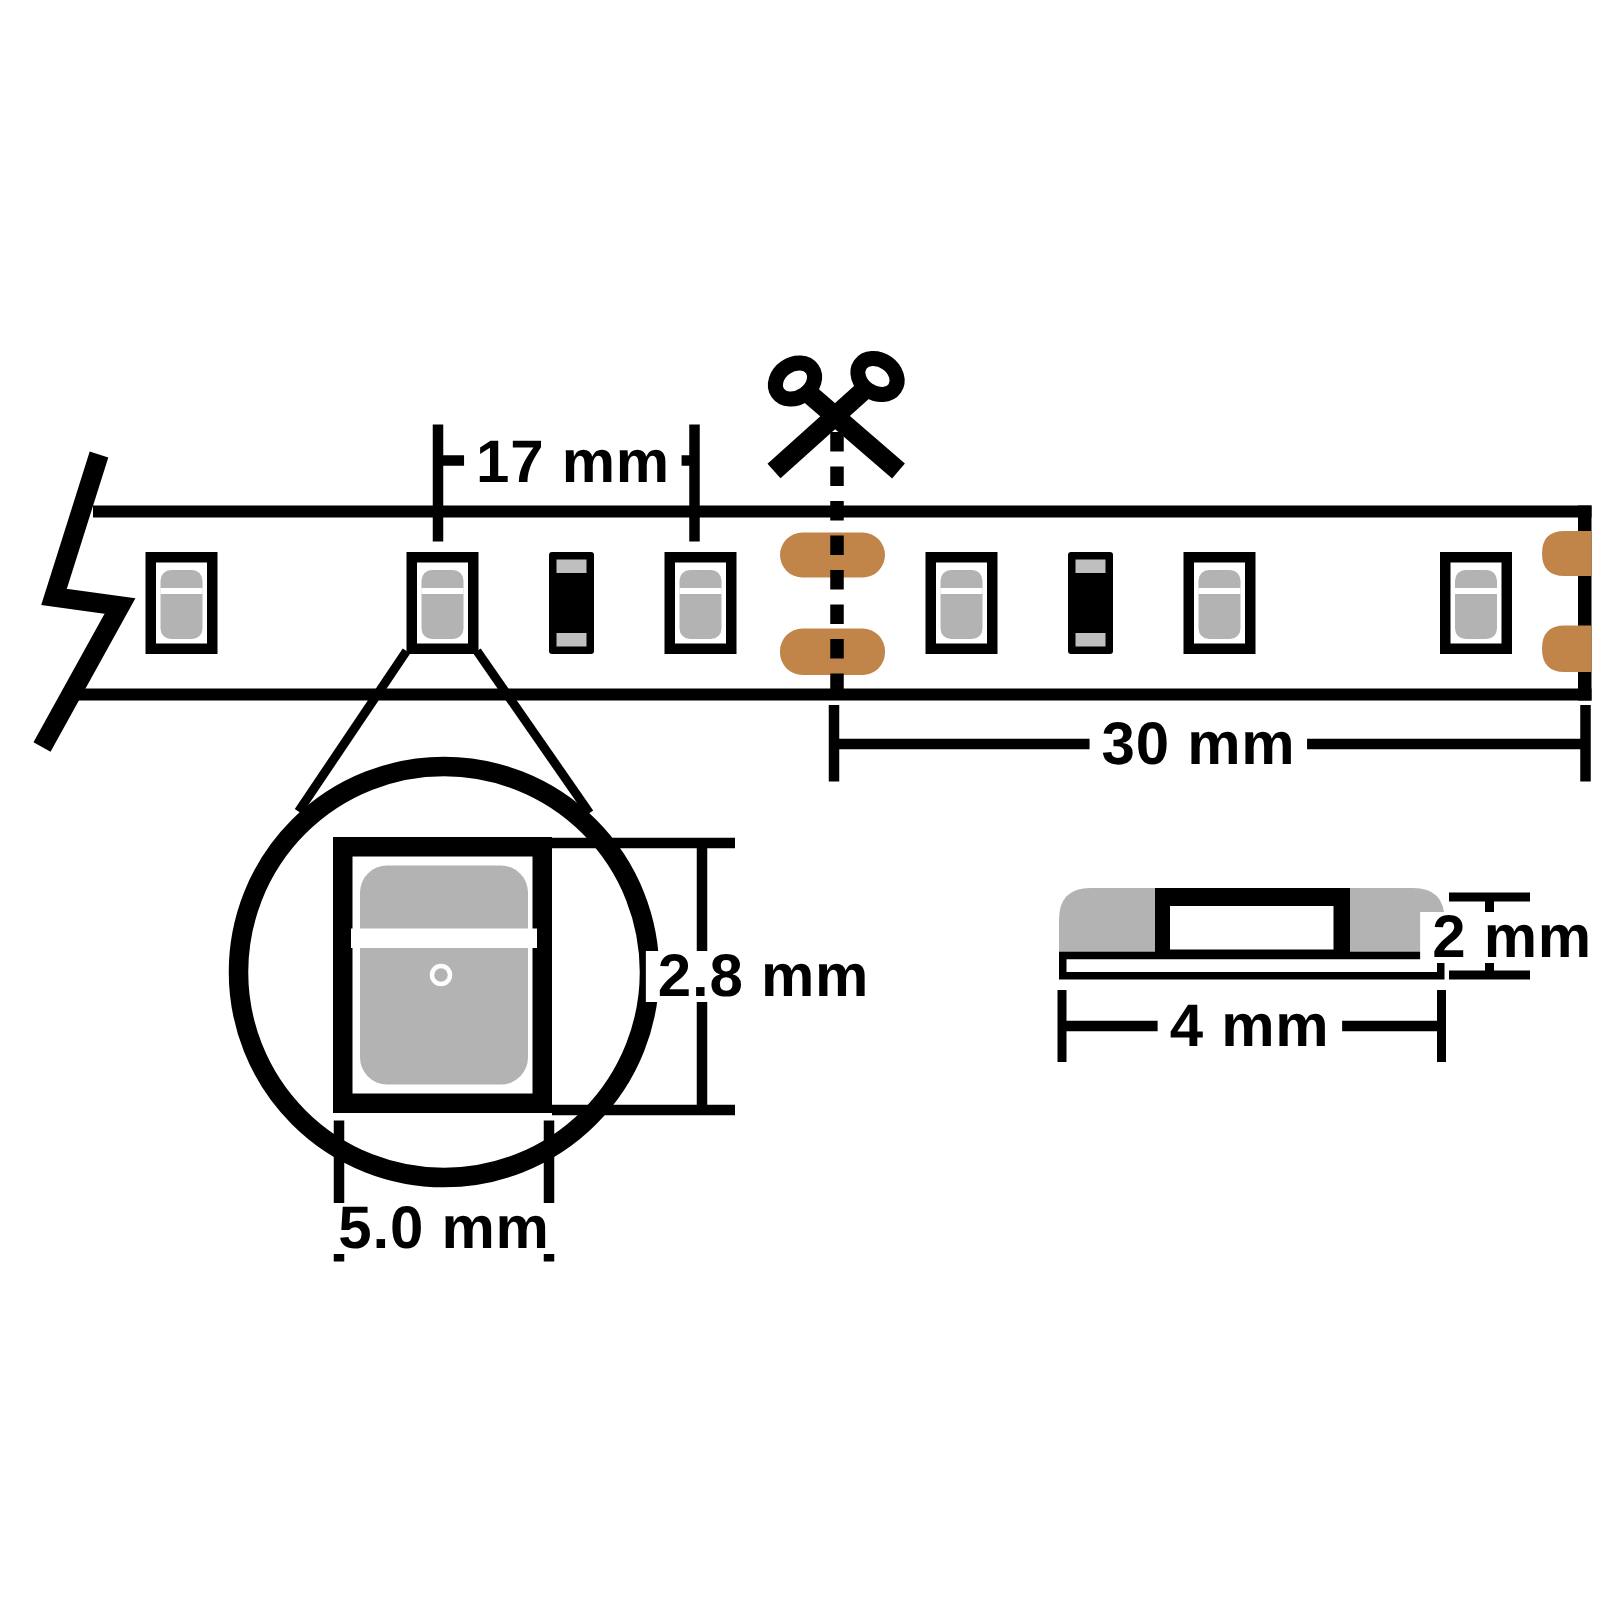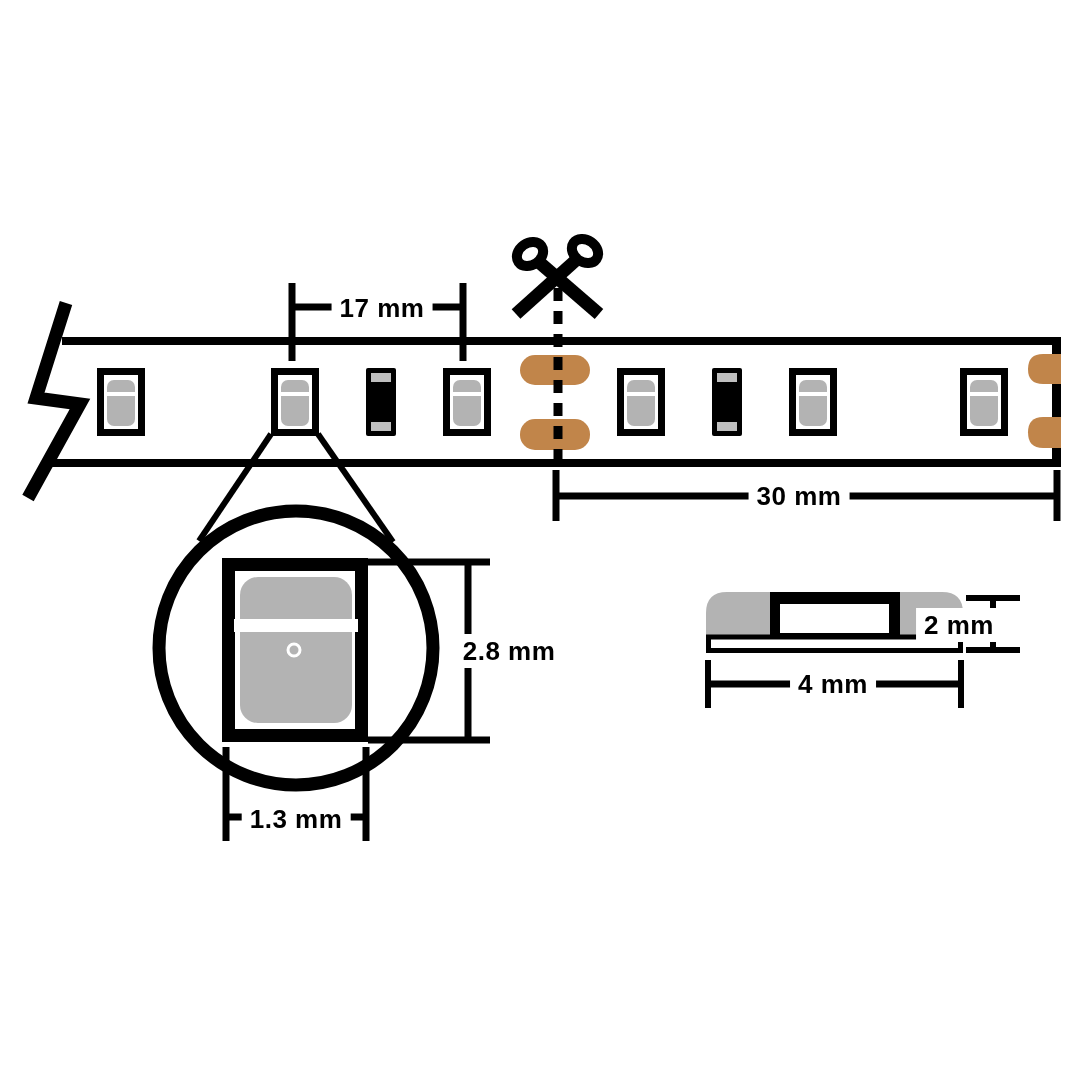--- a/index.html
+++ b/index.html
@@ -11,21 +11,21 @@
     overflow: hidden;
     font-family: "Liberation Sans", sans-serif;
   }
   .canvas svg { position: absolute; left: 0; top: 0; }
   .dim-label {
     position: absolute;
     transform: translate(-50%, -50%);
     background: #ffffff;
     padding: 0 8px;
     font-weight: 700;
-    font-size: 26px;
+    font-size: 40px;
     line-height: 34px;
     color: #000000;
     white-space: nowrap;
     letter-spacing: 0.5px;
   }
   .ln   { stroke: #000000; stroke-width: 7; stroke-linecap: butt; }
   .ln6  { stroke: #000000; stroke-width: 6; stroke-linecap: butt; }
   .fan  { stroke: #000000; stroke-width: 6; stroke-linecap: butt; }
   .sc   { fill: none; stroke: #000000; stroke-width: 10; }
   .blade{ stroke: #000000; stroke-width: 13; stroke-linecap: butt; }
@@ -137,17 +137,17 @@
         <line x1="708" y1="660" x2="708" y2="708" class="ln6"></line>
         <line x1="961" y1="660" x2="961" y2="708" class="ln6"></line>
         <line x1="708" y1="684" x2="961" y2="684" class="ln"></line>
       </g>
     </g>
   </svg>
 
   <div class="dim-label" style="left:382px; top:308px">17 mm</div>
   <div class="dim-label" style="left:799px; top:496px">30 mm</div>
   <div class="dim-label" style="left:509px; top:651px">2.8 mm</div>
-  <div class="dim-label" style="left:296px; top:819px">1.3 mm</div>
+  <div class="dim-label" style="left:296px; top:819px">5.0 mm</div>
   <div class="dim-label" style="left:833px; top:684px">4 mm</div>
-  <div class="dim-label" style="left:959px; top:625px">2 mm</div>
+  <div class="dim-label" style="left:1008px; top:625px">2 mm</div>
 
 </div>
 
 </body></html>

